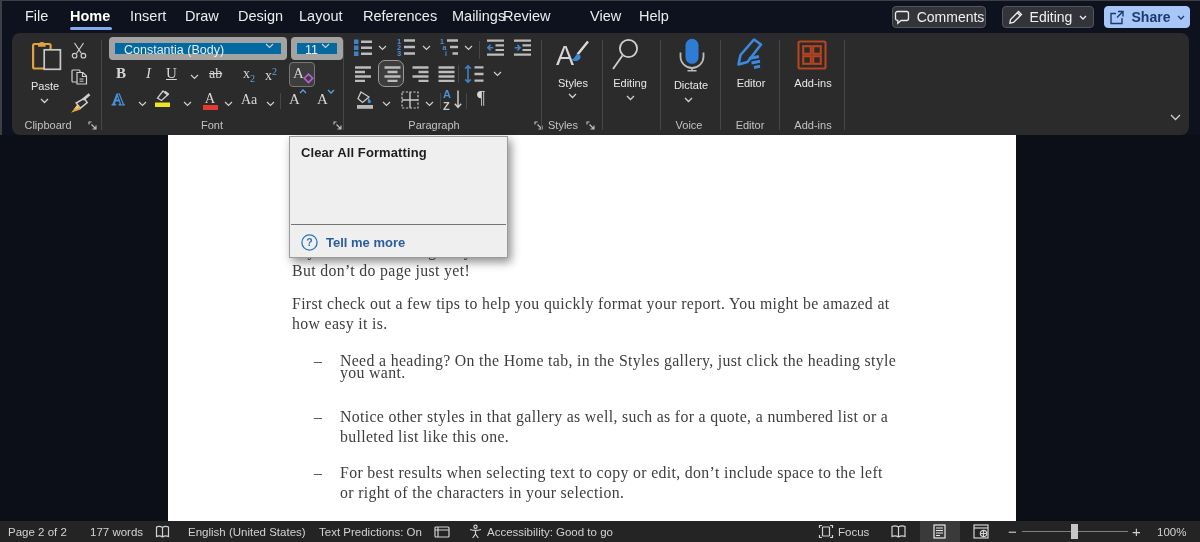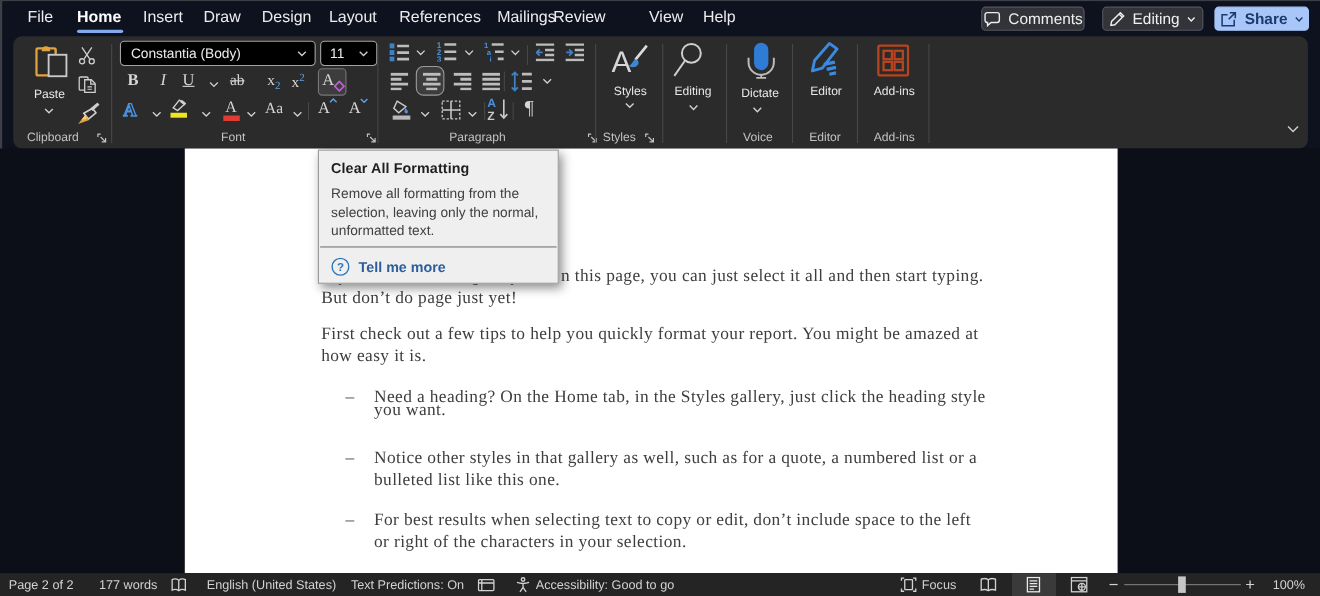--- a/index.html
+++ b/index.html
@@ -11,21 +11,21 @@
 #homeline{position:absolute;left:70px;top:27px;width:42px;height:3px;background:#82aaec;border-radius:2px}
 
 .tbtn{position:absolute;top:6px;height:22px;border-radius:4px;background:#32343a;border:1px solid #54565e;color:#f0f0f0;font-size:14px;display:flex;align-items:center;justify-content:center;gap:7px}
 
 #ribbon{position:absolute;left:12px;top:33px;width:1177px;height:102px;background:#2b2b2c;border-radius:8px}
 .gsep{position:absolute;top:7px;width:1px;height:90px;background:#474747}
 .glabel{position:absolute;top:86px;font-size:11px;color:#c2c2c2;text-align:center;white-space:nowrap}
 .launch{position:absolute;top:88px;width:10px;height:10px}
 .big{position:absolute;text-align:center;color:#e8e8e8;font-size:11px}
 
-.combo{position:absolute;background:#000000;border:1px solid #a3a3a3;border-radius:4px;color:#ececec;font-size:12.5px;display:flex;align-items:center}
+.combo{position:absolute;background:#0369a1;border:6px solid #a3a3a3;border-radius:4px;color:#ececec;font-size:12.5px;display:flex;}
 
 .fbt{position:absolute;color:#d6d6d6;text-align:center}
 
 #tip{position:absolute;left:289px;top:136px;width:219px;height:122px;background:#efefef;border:1px solid #9b9b9b;box-shadow:3px 4px 9px rgba(0,0,0,.45);z-index:30}
 #tip h4{font-size:13px;color:#1e1e1e;margin:7.5px 11px 0;letter-spacing:0.1px}
 #tip p{font-size:12.5px;color:#404040;margin:8.5px 11px 0 11px;width:200px;line-height:17px}
 #tip .sep{position:absolute;left:1px;right:1px;top:87px;height:1px;background:#757575}
 #tip .tm{position:absolute;left:11px;top:97px;display:flex;align-items:center;gap:8px;color:#2b5d9b;font-weight:bold;font-size:13px}
 
 #page{position:absolute;left:168px;top:135px;width:848px;height:386px;background:#ffffff}
@@ -422,21 +422,20 @@
     <div class="abs" style="left:1158px;top:81px">
         <svg width="11" height="7" viewBox="0 0 11 7" fill="none" stroke="#d0d0d0" stroke-width="1.3">
           <path d="M1 1l4.5 4.5L10 1"></path>
         </svg>
       </div>
   </div>
 
   <div class="abs" style="left:0;top:135px;width:1200px;height:386px;background:#0c0f18"></div>
   <div id="page"></div>
   <div class="dtxt" style="left:292px;top:241px;width:216px;overflow:hidden">If you’d like to change any of the text o</div>
-  <div class="dtxt" style="left:510px;top:241px">n this page, you can just select it all and then start typing.</div>
   <div class="dtxt" style="left:292px;top:261px">But don’t do page just yet!</div>
   <div class="dtxt" style="left:292px;top:294px">First check out a few tips to help you quickly format your report. You might be amazed at</div>
   <div class="dtxt" style="left:292px;top:314px">how easy it is.</div>
   <div class="dtxt" style="left:314px;top:351px">–</div>
   <div class="dtxt" style="left:340px;top:351px">Need a heading? On the Home tab, in the Styles gallery, just click the heading style</div>
   <div class="dtxt" style="left:340px;top:363px">you want.</div>
   <div class="dtxt" style="left:314px;top:407px">–</div>
   <div class="dtxt" style="left:340px;top:407px">Notice other styles in that gallery as well, such as for a quote, a numbered list or a</div>
   <div class="dtxt" style="left:340px;top:427px">bulleted list like this one.</div>
   <div class="dtxt" style="left:314px;top:463px">–</div>
@@ -497,21 +496,20 @@
       </div>
     <div class="it" style="left:1008px;font-size:15px">−</div>
     <div class="abs" style="left:1022px;top:10px;width:106px;height:1px;background:#7e7e7e"></div>
     <div class="abs" style="left:1071px;top:3px;width:7px;height:15px;background:#c6c6c6"></div>
     <div class="it" style="left:1132px;font-size:15px">+</div>
     <div class="it" style="left:1157px">100%</div>
   </div>
 
   <div id="tip">
     <h4>Clear All Formatting</h4>
-    <p>Remove all formatting from the selection, leaving only the normal, unformatted text.</p>
     <div class="sep"></div>
     <div class="tm">
       <svg width="17" height="17" viewBox="0 0 17 17" fill="none">
           <circle cx="8.5" cy="8.5" r="7.6" stroke="#2e74b8" stroke-width="1.3"></circle>
           <text x="8.5" y="12.3" text-anchor="middle" font-size="10.5" font-weight="bold" fill="#2e74b8" font-family="Liberation Sans">?</text>
         </svg>
       Tell me more
     </div>
   </div>
 </div>

